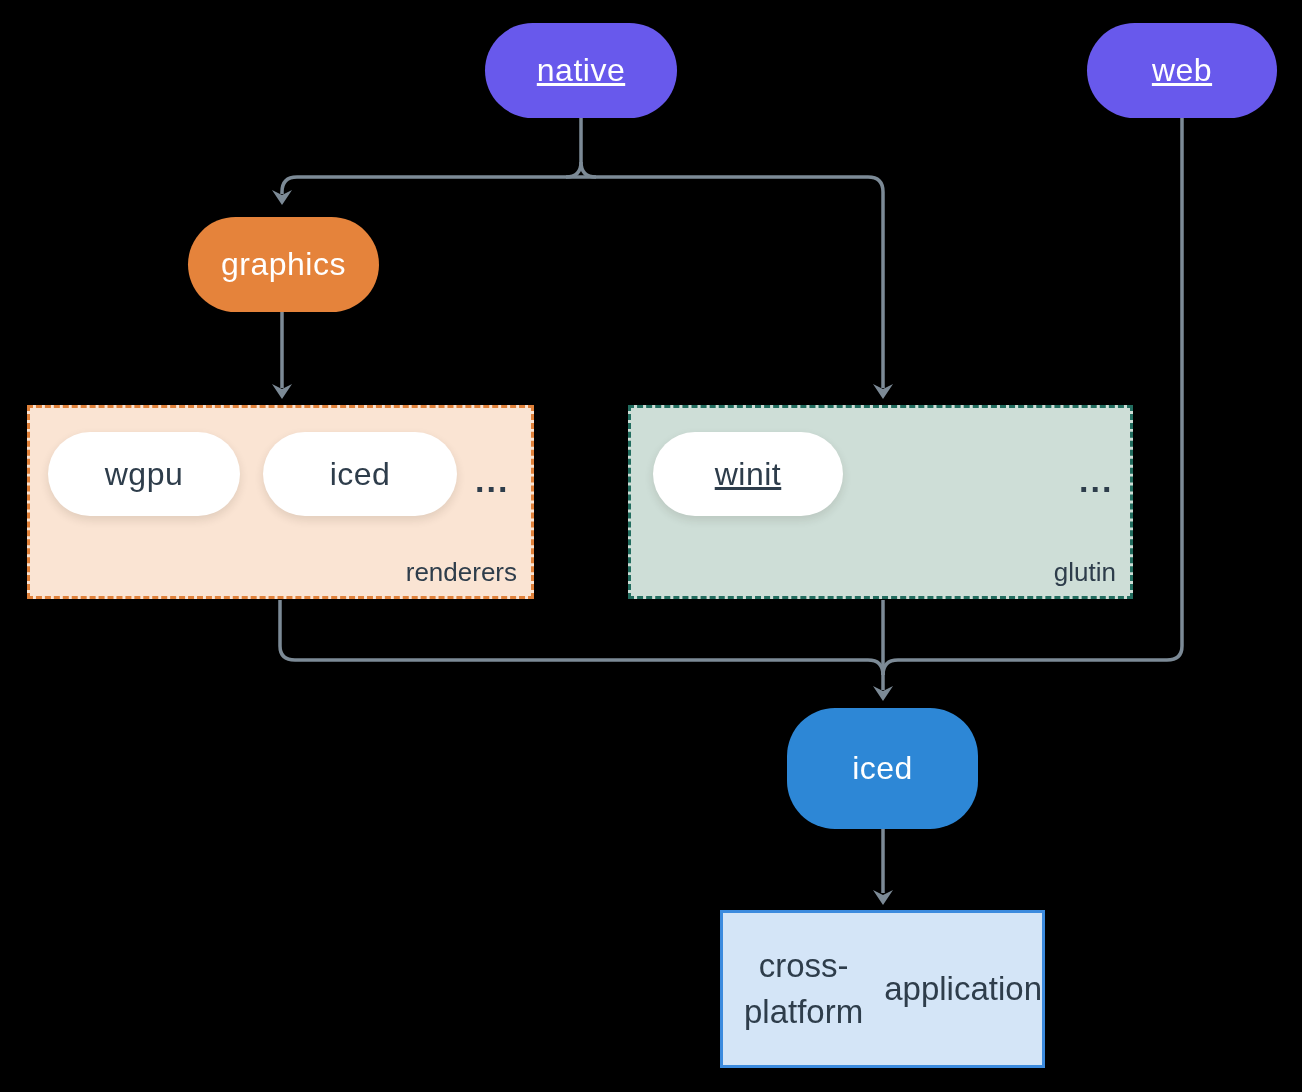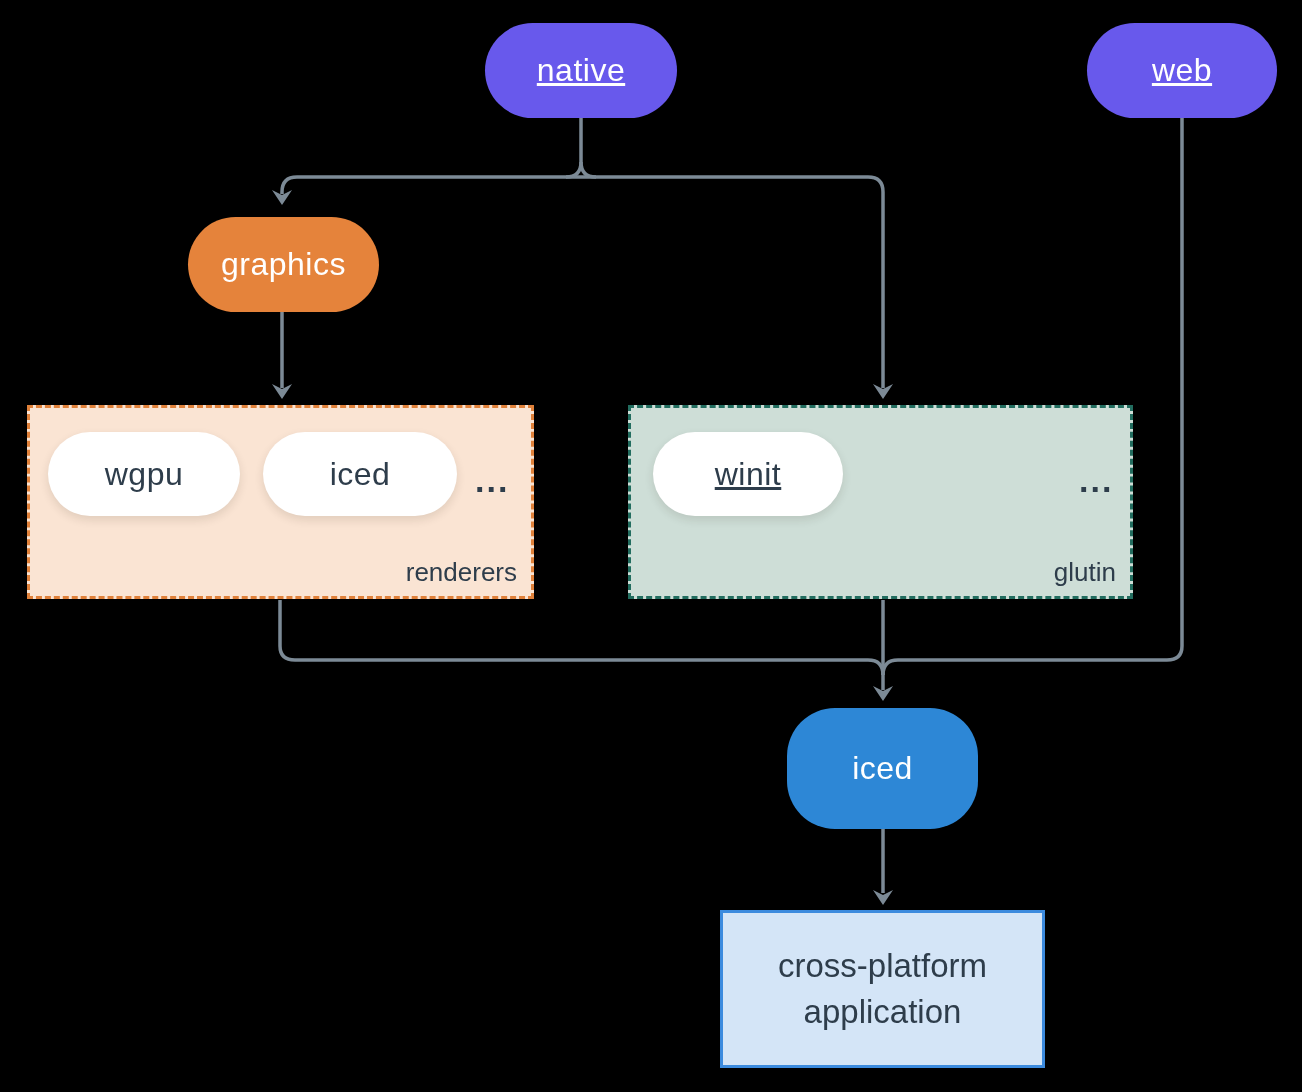--- a/index.html
+++ b/index.html
@@ -101,21 +101,21 @@
     top: 910px;
     width: 325px;
     height: 158px;
     box-sizing: border-box;
     background: #D4E5F7;
     border: 3px solid #3C8BDE;
     color: #2E3D4B;
     font-size: 33px;
     line-height: 46px;
     display: flex;
-    flex-direction: column;
+    flex-direction: row;
     align-items: center;
     justify-content: center;
     text-align: center;
   }
 </style>
 </head>
 <body>
 
 <div class="canvas">
 

